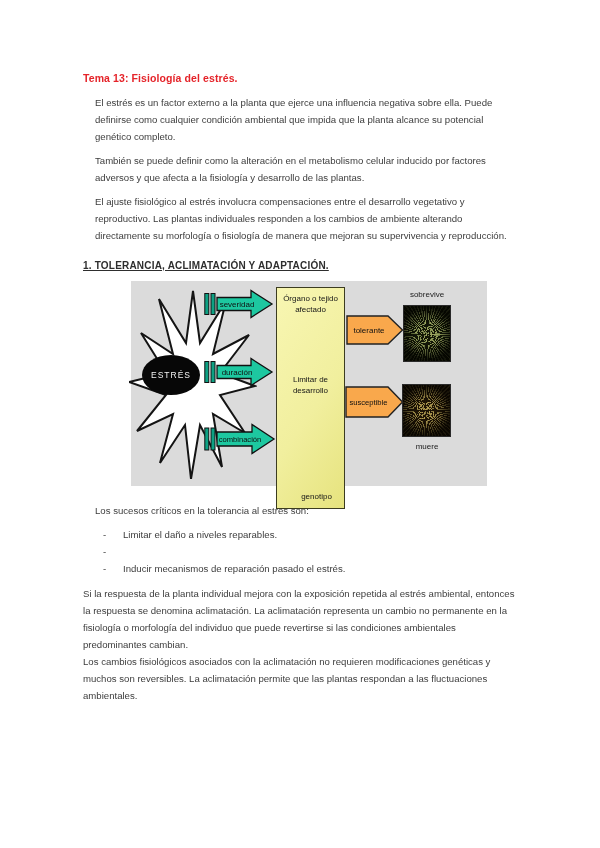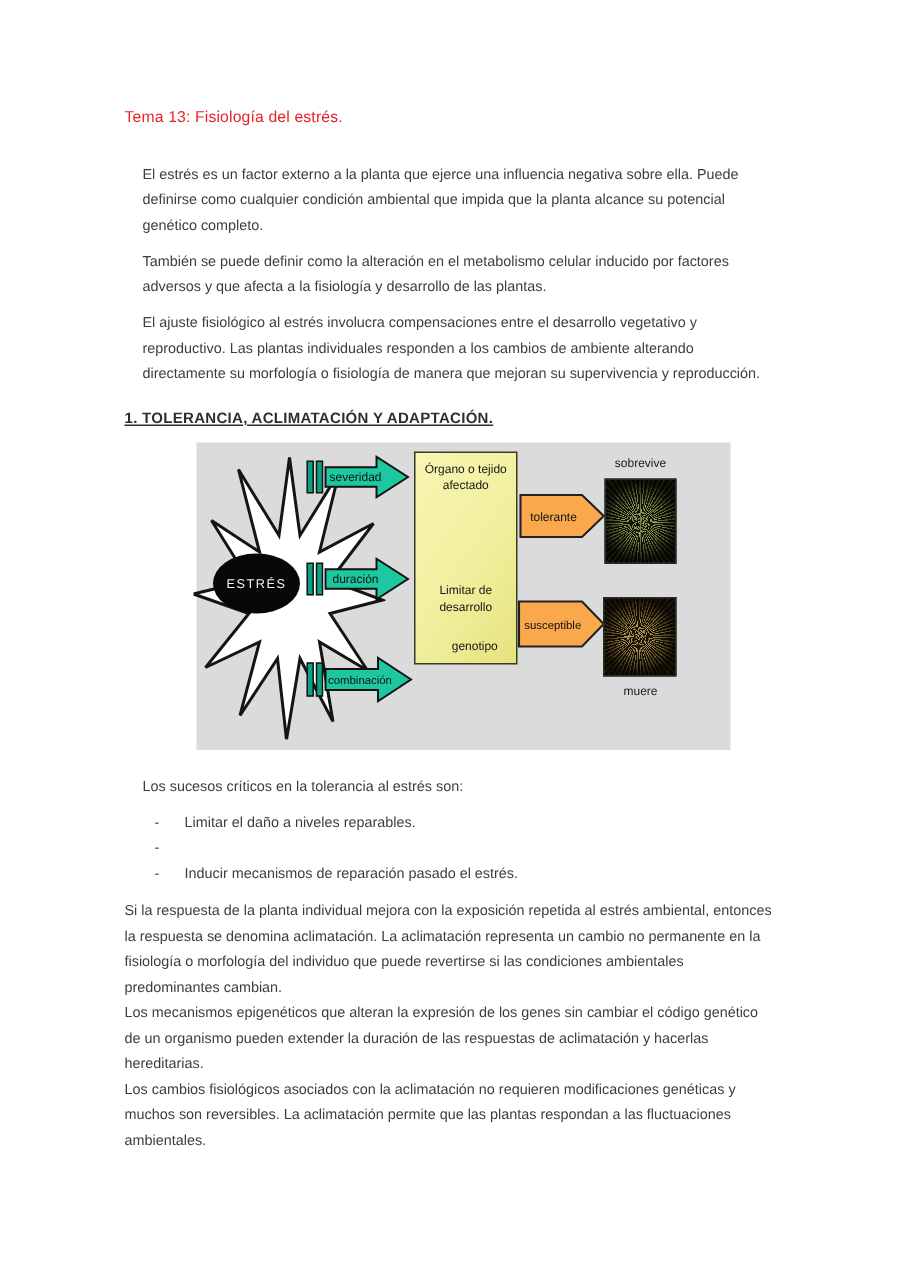--- a/index.html
+++ b/index.html
@@ -2,21 +2,21 @@
 <html><head>
 <meta charset="utf-8">
 <style>
   html,body { margin:0; padding:0; background:#ffffff; }
   .page {
     position:relative; width:600px; height:848px; background:#ffffff;
     font-family:"Liberation Sans", sans-serif; overflow:hidden;
   }
   .content { position:absolute; left:83px; top:66px; width:435px; }
 
-  .doc-title { font-size:10.5px; font-weight:normal; color:#e5242a; margin:6px 0 24px 0; letter-spacing:0.1px; }
+  .doc-title { font-size:10.5px; font-weight:bold; color:#e5242a; margin:6px 0 10px 0; letter-spacing:0.1px; }
 
   p.para { margin:0 0 7px 12px; font-size:9.6px; line-height:17px; color:#3d3d3d; }
   p.para-tight { margin:0; }
 
   .section-heading {
     font-size:10px; font-weight:bold; color:#2e2e2e; text-decoration:underline;
     margin:14px 0 8px 0; letter-spacing:0.2px; line-height:15px;
   }
 
   .bullet-list { margin:7px 0 8px 0; }
@@ -24,21 +24,21 @@
   .bullet-dash { width:8px; margin-right:12px; }
 
   
   .diagram {
     position:relative; width:356px; height:205px; margin:5px 0 16px 48px;
     background:#dbdbdb; font-size:8px; color:#151515;
   }
   .abs { position:absolute; }
 
   .plantbox {
-    position:absolute; left:145px; top:6px; width:69px; height:142px;
+    position:absolute; left:145px; top:6px; width:69px; height:222px;
     background:linear-gradient(125deg, #f8f6b2 0%, #f1ef9e 55%, #e6e37e 100%);
     border:1px solid #3c3c20; box-sizing:border-box; text-align:center;
   }
   .plantbox .bx-top { position:absolute; top:5px; left:0; right:0; line-height:11px; }
   .plantbox .bx-mid { position:absolute; top:86px; left:0; right:0; line-height:11px; }
   .plantbox .bx-bot { position:absolute; bottom:7px; left:12px; right:0; }
 
   .plant { position:absolute; border:1px solid #2a2a2a; box-sizing:border-box; }
   .plant-alive {
     background-image:
@@ -132,17 +132,16 @@
       <div class="bullet-row">
         <span class="bullet-dash">-</span>
       </div>
       <div class="bullet-row">
         <span class="bullet-dash">-</span>
         <span>Inducir mecanismos de reparación pasado el estrés.</span>
       </div>
     </div>
 
     <p class="para para-tight">Si la respuesta de la planta individual mejora con la exposición repetida al estrés ambiental, entonces la respuesta se denomina aclimatación. La aclimatación representa un cambio no permanente en la fisiología o morfología del individuo que puede revertirse si las condiciones ambientales predominantes cambian.</p>
-    <p class="para para-tight">Los mecanismos epigenéticos que alteran la expresión de los genes sin cambiar el código genético de un organismo pueden extender la duración de las respuestas de aclimatación y hacerlas hereditarias.</p>
     <p class="para para-tight">Los cambios fisiológicos asociados con la aclimatación no requieren modificaciones genéticas y muchos son reversibles. La aclimatación permite que las plantas respondan a las fluctuaciones ambientales.</p>
 
   </div>
 </div>
 
 </body></html>

